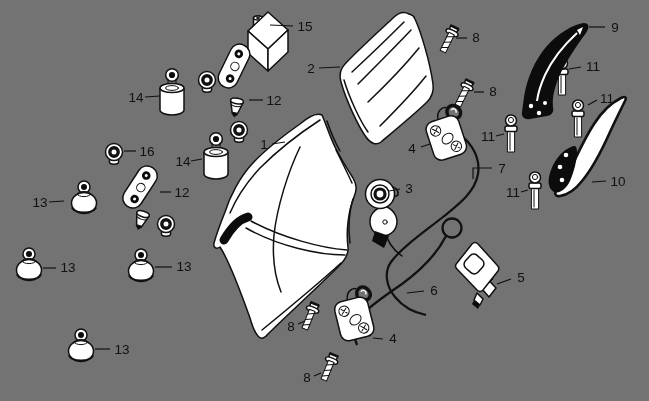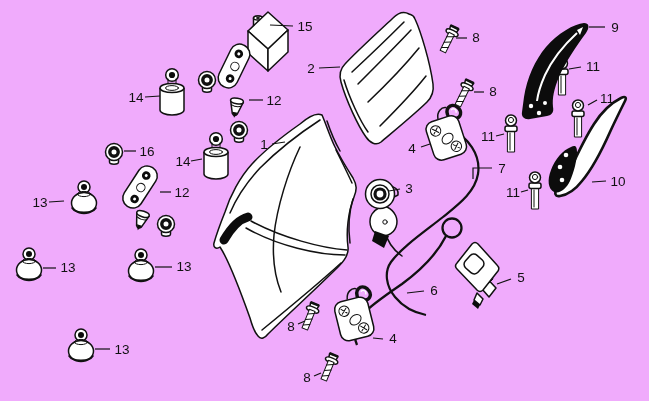--- a/index.html
+++ b/index.html
@@ -1,16 +1,16 @@
 <!DOCTYPE html>
 <html><head>
 <meta charset="utf-8">
 <style>
   html,body{margin:0;padding:0;background:#ffffff;}
-  .stage{width:649px;height:401px;background:#f0abfc;overflow:hidden;}
+  .stage{width:649px;height:401px;background:#737373;overflow:hidden;}
   svg{display:block;}
   .ln{fill:none;stroke:#111;stroke-width:1.5;stroke-linecap:round;stroke-linejoin:round;}
   .fw{fill:#ffffff;stroke:#111;stroke-width:1.5;stroke-linejoin:round;}
   .fb{fill:#0c0c0c;stroke:none;}
   .thin{stroke-width:1;}
   .leader{fill:none;stroke:#111;stroke-width:1.2;}
   .callout-text{font:13.5px "Liberation Sans", sans-serif;fill:#111;}
 </style>
 </head>
 <body>

